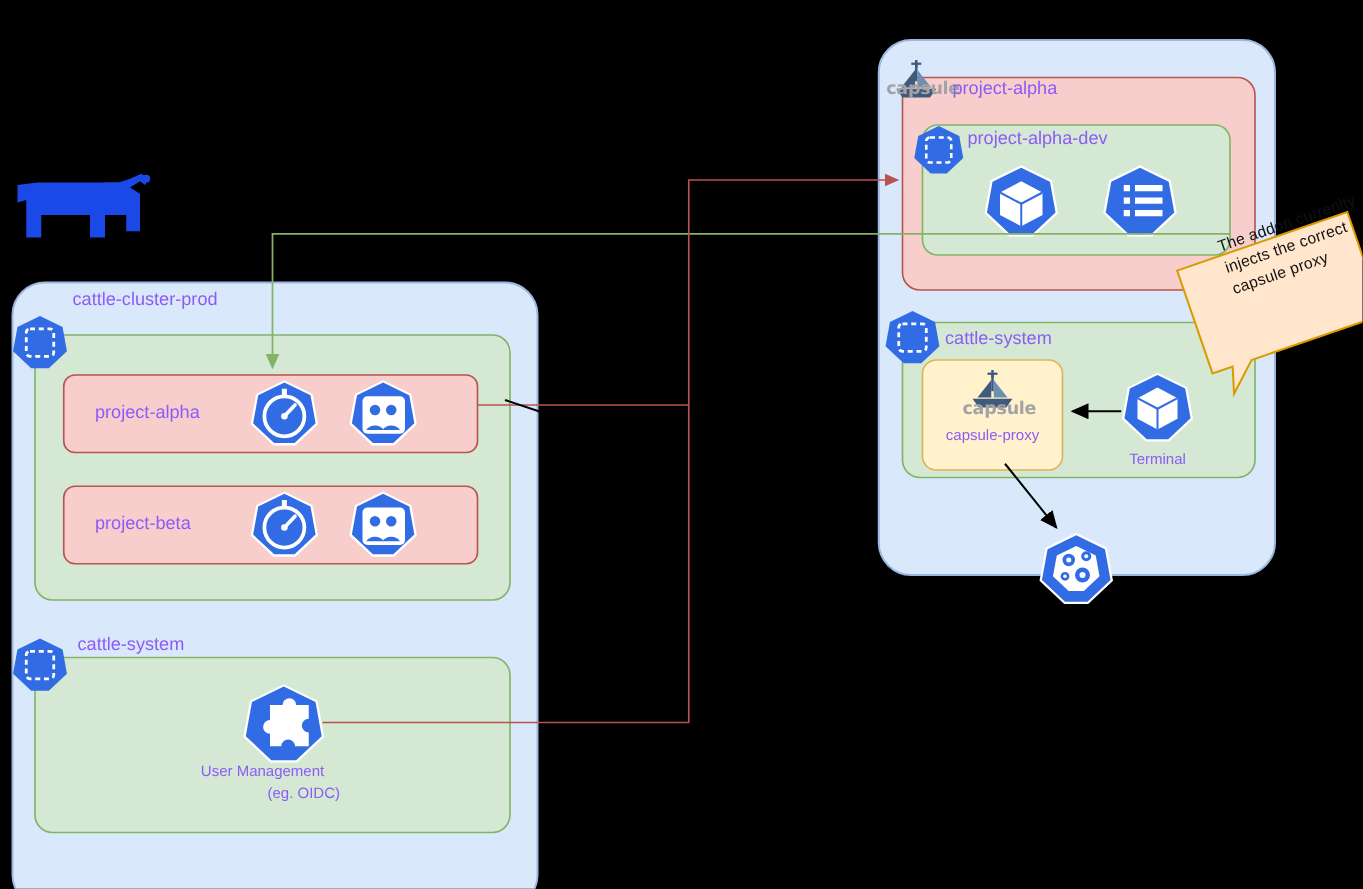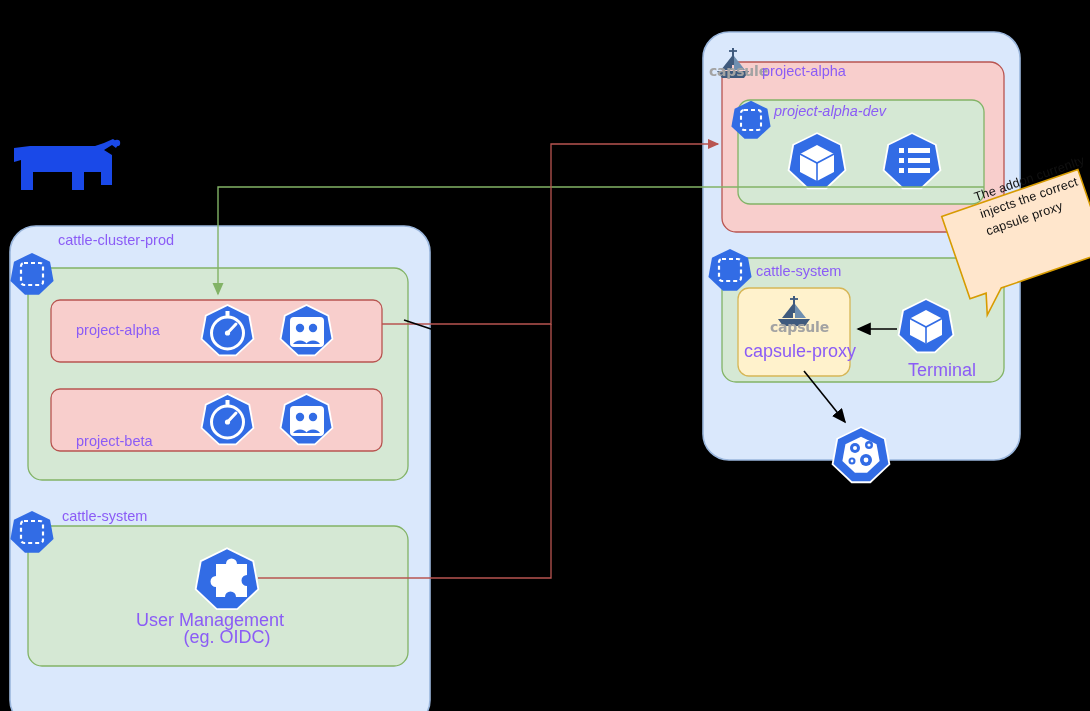--- a/index.html
+++ b/index.html
@@ -12,21 +12,21 @@
 
   .lbl{
     position:absolute;
     font-family:"Liberation Sans", sans-serif;
     color:#8b5cf6;
     white-space:pre;
     pointer-events:none;
   }
   .lbl-group{font-size:14.5px;}
   .lbl-proj{font-size:14.5px;}
-  .lbl-node{font-size:18px;text-align:center;}
+  .lbl-node{font-size:12px;text-align:center;}
   .lbl-note{
     font-size:12.6px;line-height:1.42;color:#111;
     letter-spacing:.2px;
   }
   .capsule-word{
     font-family:"DejaVu Sans", sans-serif;
     font-weight:bold;
     color:#a3a3a3;
     letter-spacing:-0.2px;
   }
@@ -217,40 +217,40 @@
 
   <g transform="rotate(-19 1020 235)">
     <path d="M952,192 L1096,192 L1096,279 L985,279 L963,300 L969,279 L952,279 Z" fill="#ffe6cc" stroke="#d79b00" stroke-width="1.6"></path>
   </g>
 </svg>
 
 <div class="lbl lbl-group" style="left:58px;top:232px;">cattle-cluster-prod</div>
 
 <div class="lbl lbl-proj" style="left:76px;top:322px;">project-alpha</div>
 
-<div class="lbl lbl-proj" style="left:76px;top:433px;">project-beta</div>
+<div class="lbl lbl-proj" style="left:76px;top:411px;">project-beta</div>
 
 <div class="lbl lbl-group" style="left:62px;top:508px;">cattle-system</div>
 
 <div class="lbl lbl-node" style="left:130px;top:610px;width:160px;">User Management</div>
-<div class="lbl lbl-node" style="left:147px;top:627px;width:160px;">(eg. OIDC)</div>
+<div class="lbl lbl-node" style="left:163px;top:627px;width:160px;">(eg. OIDC)</div>
 
 <div class="lbl capsule-word" style="left:709px;top:63px;font-size:14px;">capsule</div>
 
 <div class="lbl lbl-proj" style="left:762px;top:63px;">project-alpha</div>
 
-<div class="lbl lbl-proj" style="left:774px;top:103px;font-style:italic;">project-alpha-dev</div>
+<div class="lbl lbl-proj" style="left:774px;top:103px;">project-alpha-dev</div>
 
 <div class="lbl lbl-group" style="left:756px;top:263px;">cattle-system</div>
 
 <div class="lbl capsule-word" style="left:770px;top:319px;font-size:14px;">capsule</div>
 
 <div class="lbl lbl-node" style="left:744px;top:341px;width:100px;">capsule-proxy</div>
 
-<div class="lbl lbl-node" style="left:876px;top:360px;width:100px;text-align:right;">Terminal</div>
+<div class="lbl lbl-node" style="left:876px;top:360px;width:100px;">Terminal</div>
 
 <div style="position:absolute;left:972px;top:190px;width:130px;transform:rotate(-19deg);transform-origin:top left;">
   <div class="lbl-note" style="position:relative;">
     <div>The addon currenlty</div>
     <div>injects the correct</div>
     <div>capsule proxy</div>
   </div>
 </div>
 
 </div>

